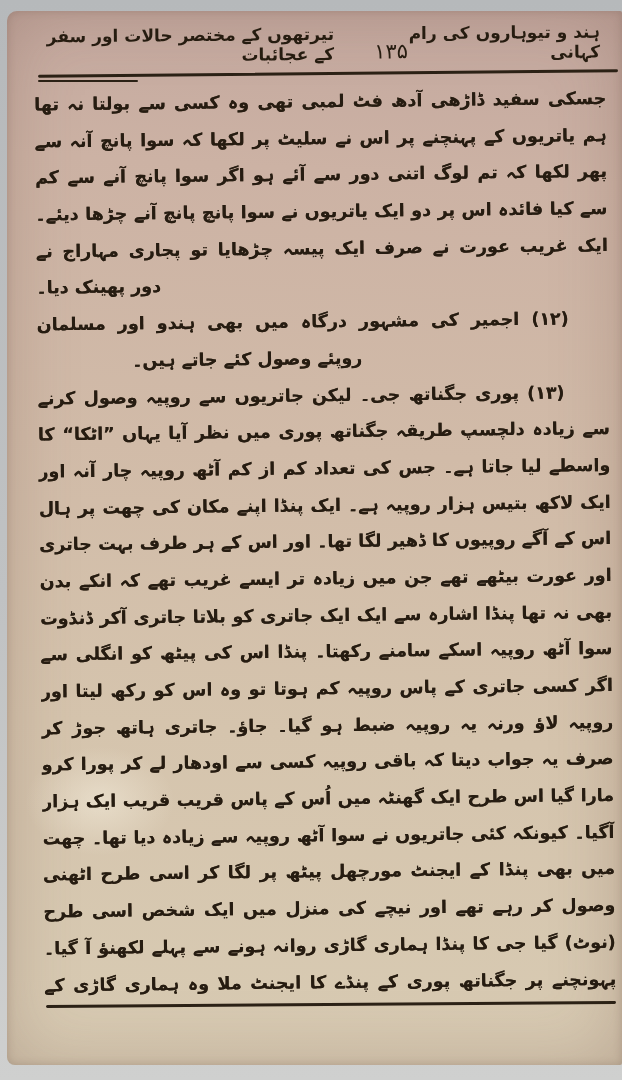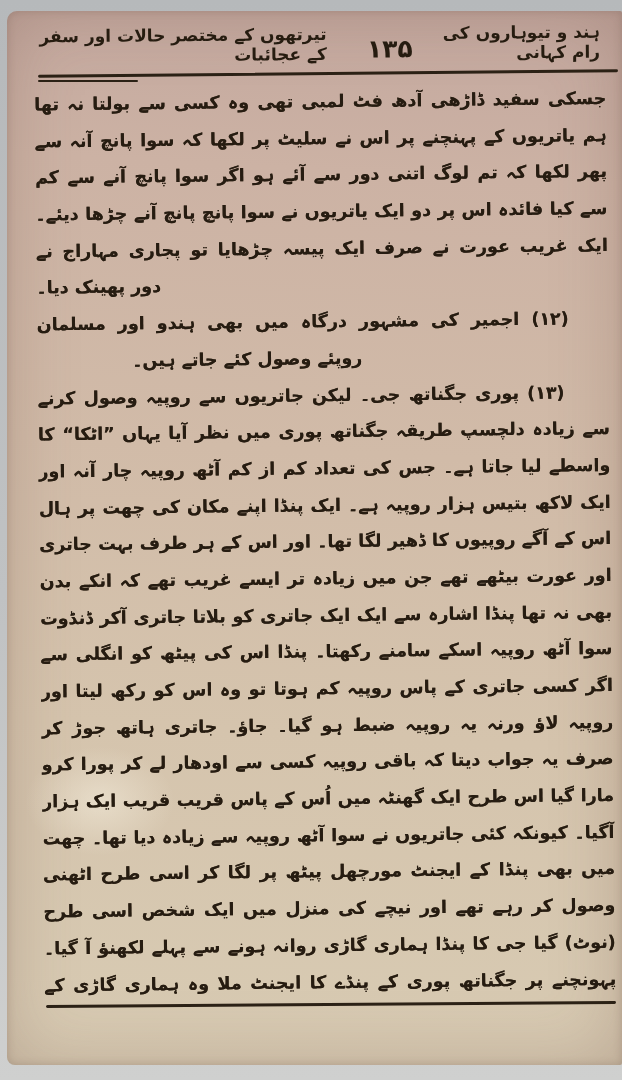--- a/index.html
+++ b/index.html
@@ -18,21 +18,21 @@
     position:absolute;left:18px;top:735px;width:150px;height:110px;
     background:radial-gradient(ellipse at center,rgba(245,238,222,.55),rgba(245,238,222,0) 70%);
     pointer-events:none;
   }
   .header{
     position:absolute;top:24px;left:34px;right:22px;height:40px;
     display:flex;justify-content:space-between;align-items:flex-end;
     direction:rtl;color:#261c10;transform:rotate(-.5deg);
   }
   .header .book-title{font-size:17px;font-weight:700;letter-spacing:-.3px;}
-  .header .page-number{font-size:25px;font-weight:700;padding-left:40px;}
+  .header .page-number{font-size:21px;font-weight:400;padding-left:40px;}
   .header .section-title{font-size:17px;font-weight:700;letter-spacing:-.3px;}
   .rule-main{position:absolute;top:72px;left:38px;right:4px;height:3px;background:#2b2115;transform:rotate(-.55deg);border-radius:2px;}
   .rule-sub{position:absolute;top:80px;left:38px;width:100px;height:2px;background:#2b2115;border-radius:2px;}
   .body-text{
     position:absolute;top:80px;right:16px;left:34px;
     direction:rtl;color:#261c11;font-weight:700;font-size:17.5px;
     transform:rotate(-.65deg);transform-origin:top right;
   }
   .line{height:36.7px;line-height:36.7px;overflow:hidden;white-space:normal;text-shadow:0 0 .5px rgba(40,28,14,.8);}
   .line.j{text-align:justify;text-align-last:justify;}

